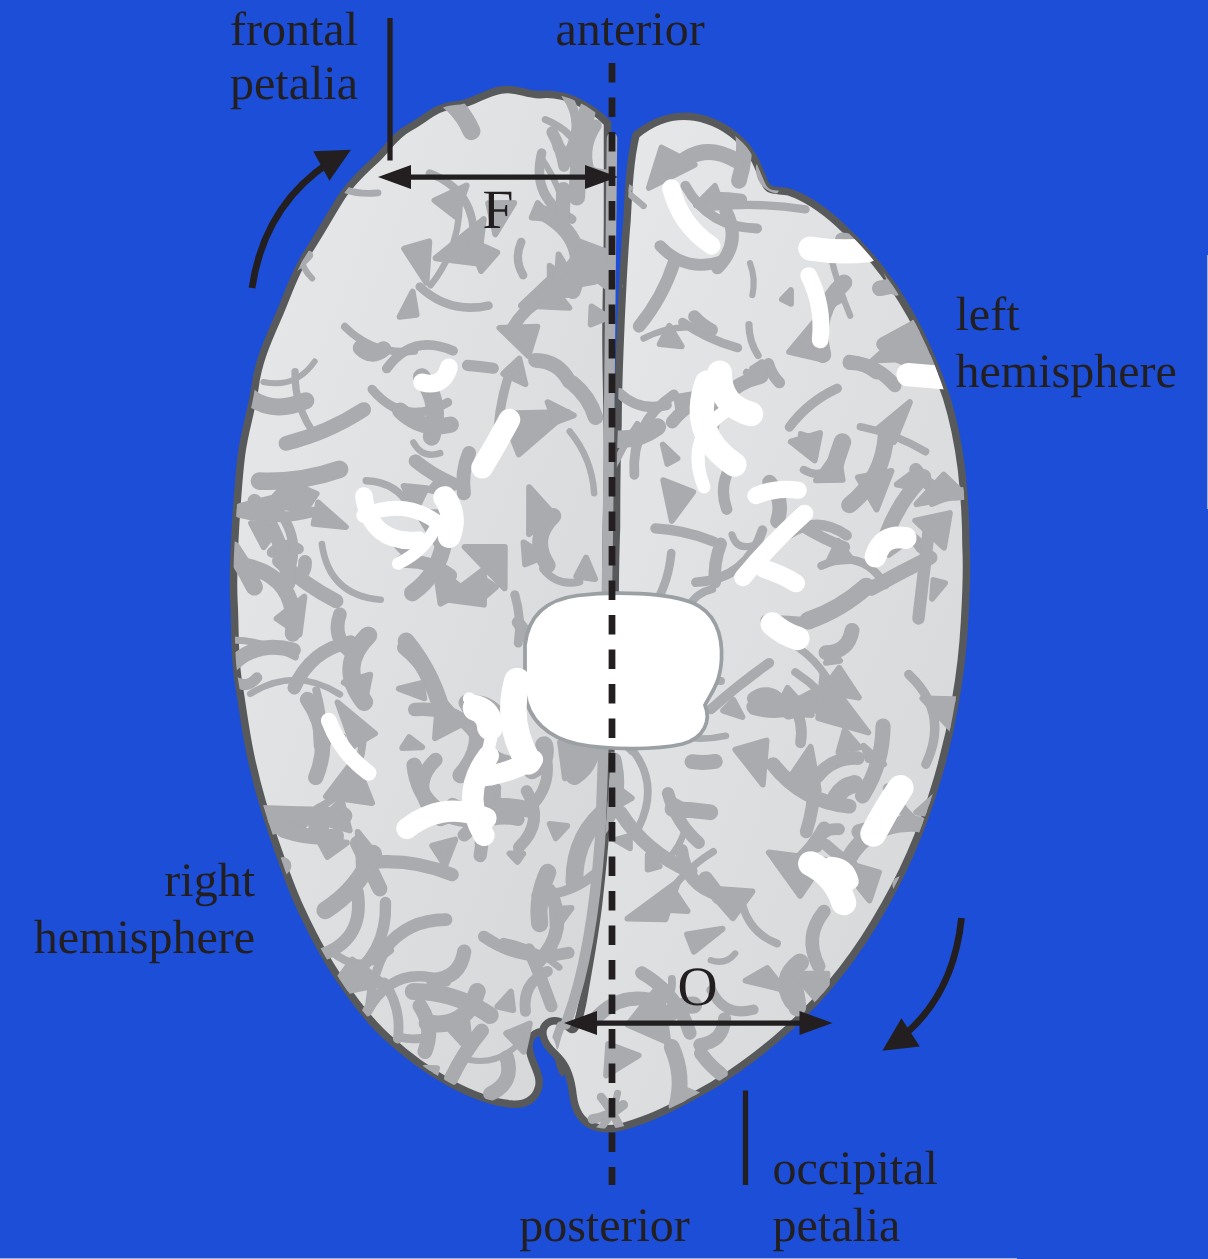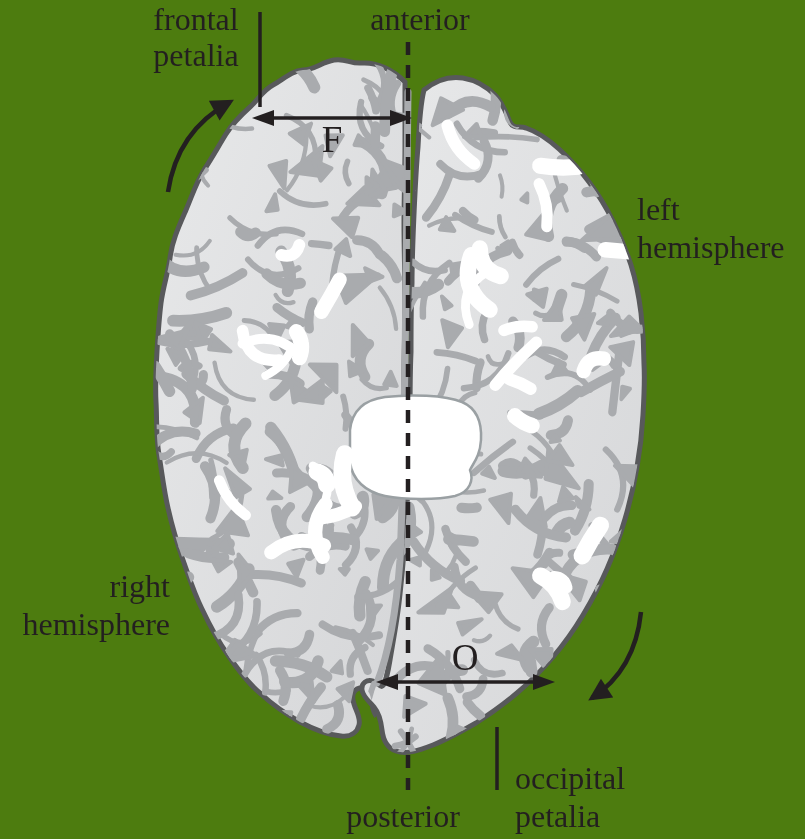--- a/index.html
+++ b/index.html
@@ -1,16 +1,16 @@
 <!DOCTYPE html>
 <html><head>
 <meta charset="utf-8">
 <style>
   html,body{margin:0;padding:0;background:#ffffff;}
-  #stage{position:relative;width:805px;height:839px;background:#4d7c0f;overflow:hidden;}
+  #stage{position:relative;width:805px;height:839px;background:#1d4ed8;overflow:hidden;}
   svg{display:block;}
   text{font-family:"Liberation Serif","DejaVu Serif",serif;}
   .lbl{font-size:32px;}
   .measure{font-size:37px;}
 </style>
 </head>
 <body>
 
 <div id="stage">
 <svg id="fig" width="805" height="839" viewBox="0 0 805 839">

